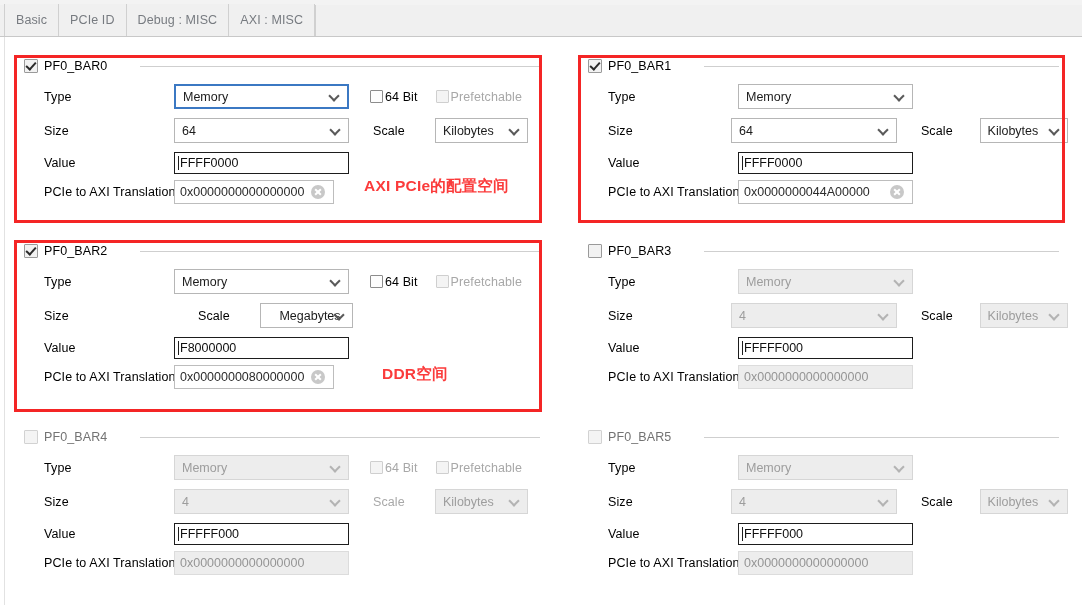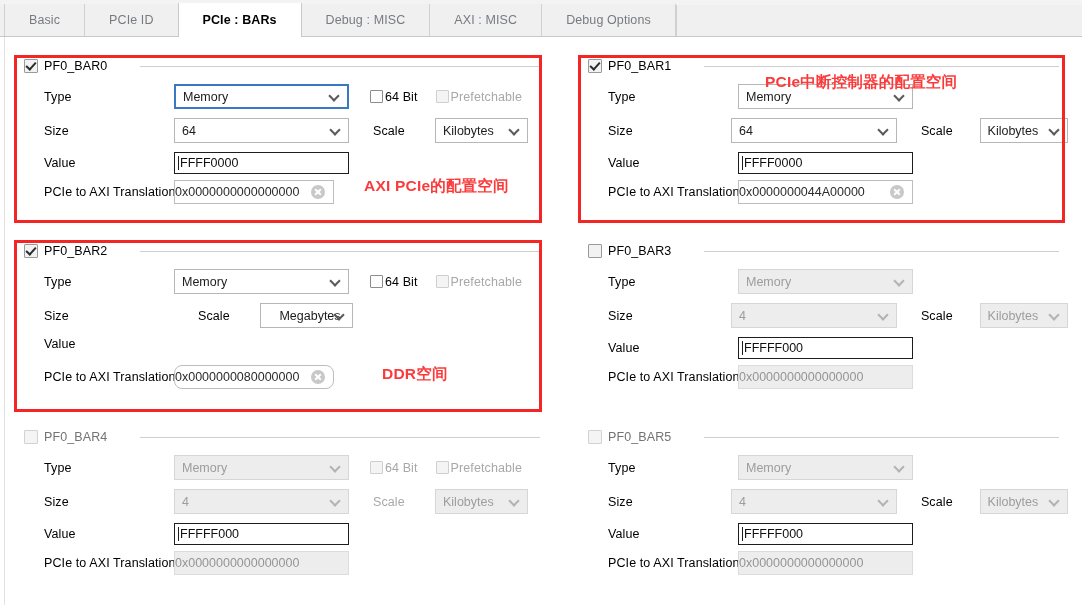--- a/index.html
+++ b/index.html
@@ -26,21 +26,21 @@
     align-items: flex-end;
   }
   .tabbar::before{
     content:""; position:absolute; left:0; top:0; width:1082px; height:5px;
     background:#f3f3f3;
   }
   .tab {
     position: relative;
     height: 32px;
     display: flex; align-items: center;
-    padding: 0 24px;
+    padding: 0 11px;
     font-size: 12.5px;
     color: #777b80;
     border-right: 1px solid #d0d0d0;
     background: #f0f0f0;
     white-space: nowrap;
     letter-spacing: .1px;
     justify-content: center;
   }
   .tab.first { border-left: 1px solid #d0d0d0; margin-left: 4px;}
   .tab.active {
@@ -167,20 +167,21 @@
   .txt .caret{
     position:absolute; left:3px; top:3px; bottom:3px; width:1px;
     background:#1d1d1d;
   }
   
   .trans {
     height: 24px;
     background: #ffffff;
     border: 1px solid #bdbdbd;
     display: flex; align-items: center;
+    padding-left: 5px;
     font-size: 12.5px;
     color: #2c2c2c;
     position: relative;
   }
   .trans.disabled { background: #ededed; border-color: #dcdcdc; color: #959595; }
   .clear-ico {
     position: absolute; right: 8px; top: 50%; margin-top: -7px;
     width: 14px; height: 14px; border-radius: 50%;
     background: #c8c8c8;
   }
@@ -214,31 +215,25 @@
 
 <div id="root">
 
   <div class="tabbar">
     <div class="tab first">
         <span>Basic</span>
       </div>
     <div class="tab">
         <span>PCIe ID</span>
       </div>
-    <div class="tab active">
-        <span>PCIe : BARs</span>
-      </div>
     <div class="tab">
         <span>Debug : MISC</span>
       </div>
     <div class="tab">
         <span>AXI : MISC</span>
-      </div>
-    <div class="tab">
-        <span>Debug Options</span>
       </div>
     <div class="tab-tail"></div>
   </div>
 
   <div class="content">
 
     <div class="bargroup" style="left:14px; top:21px; width:530px; height:165px;">
       <div class="grp-line" style="left:126px; width:400px;"></div>
       <div class="grp-header">
         <span class="cb grp checked"></span>
@@ -363,25 +358,29 @@
         <span class="lbl" style="width:130px;">Size</span>
         <span class="lbl" style="margin-left:24px; width:62px;">Scale</span>
         <span class="combo" style="width:93px;justify-content:center;">
           <span>Megabytes</span>
           <span class="chev"></span>
         </span>
       </div>
 
       <div class="row" style="left:30px; top:94px; width:500px;">
         <span class="lbl" style="width:130px;">Value</span>
+        <span class="txt" style="width:175px;">
+          <span class="caret"></span>
+          <span>F8000000</span>
+        </span>
       </div>
 
       <div class="row" style="left:30px; top:122px; width:500px;">
         <span class="lbl" style="width:145px;">PCIe to AXI Translation</span>
-        <span class="trans" style="width:160px; margin-left:-15px;border-radius:8px;">
+        <span class="trans" style="width:160px; margin-left:-15px;">
           <span>0x0000000080000000</span>
           <span class="clear-ico"></span>
         </span>
       </div>
     </div>
 
     <div class="bargroup" style="left:578px; top:206px; width:487px; height:168px;">
       <div class="grp-line" style="left:126px; width:355px;"></div>
       <div class="grp-header">
         <span class="cb grp"></span>
@@ -519,17 +518,16 @@
           <span>0x0000000000000000</span>
         </span>
       </div>
     </div>
 
     <div class="redbox" style="left:14px; top:18px; width:528px; height:168px;"></div>
     <div class="redbox" style="left:578px; top:18px; width:487px; height:168px;"></div>
     <div class="redbox" style="left:14px; top:203px; width:528px; height:172px;"></div>
 
     <div class="annot" style="left:364px; top:139px;">AXI PCIe的配置空间</div>
-    <div class="annot" style="left:765px; top:35px;">PCIe中断控制器的配置空间</div>
     <div class="annot" style="left:382px; top:327px;">DDR空间</div>
 
   </div>
 </div>
 
 </body></html>

